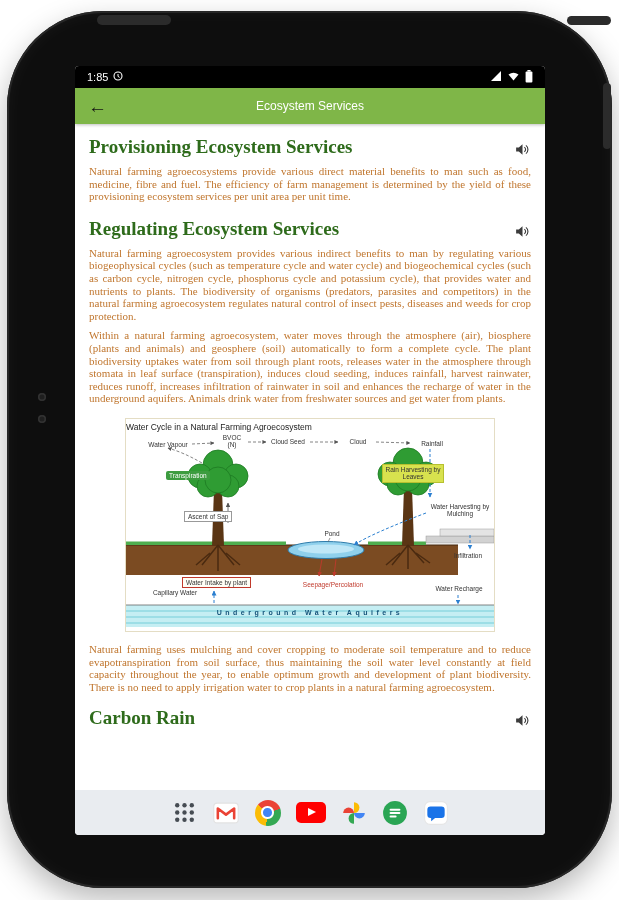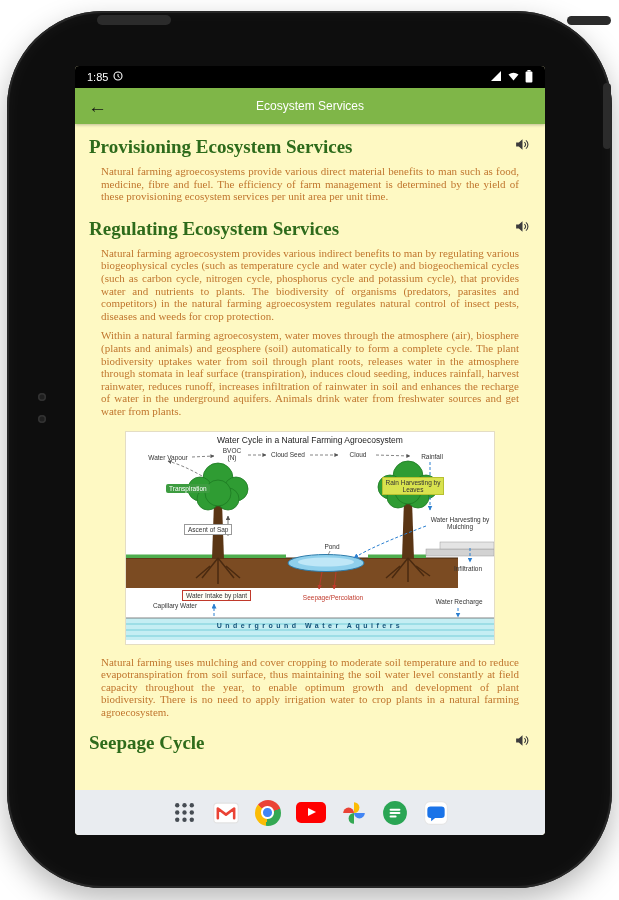--- a/index.html
+++ b/index.html
@@ -13,44 +13,44 @@
   .dev-btn{position:absolute;background:#2b2b2b;border-radius:6px}
   .dev-btn-top1{left:90px;top:4px;width:74px;height:10px}
   .dev-btn-top2{left:560px;top:5px;width:44px;height:9px}
   .dev-btn-right{right:1px;top:72px;width:8px;height:66px;border-radius:4px}
   .bezel-dot{position:absolute;width:8px;height:8px;border-radius:50%;background:#1f1f1f;
              box-shadow:inset 0 0 0 1.5px #333}
   .bezel-dot1{left:31px;top:382px}
   .bezel-dot2{left:31px;top:404px}
 
   
-  .screen{position:absolute;left:68px;top:55px;width:470px;height:769px;background:#fef9c3;
+  .screen{position:absolute;left:68px;top:55px;width:470px;height:769px;background:#ffffff;
           border-radius:4px;overflow:hidden}
 
   .statusbar{height:22px;background:#000;display:flex;justify-content:space-between;
              align-items:center;padding:0 12px;color:#fff;font-size:11px}
   .sb-left,.sb-right{display:flex;align-items:center;gap:5px}
 
   .appbar{height:36px;background:#7fb648;position:relative;display:flex;align-items:center;
           box-shadow:0 1px 3px rgba(0,0,0,.25);z-index:4}
   .back{position:absolute;left:13px;font-size:19px;line-height:19px;color:#141414;
         font-weight:bold;cursor:pointer}
   .appbar-title{width:100%;text-align:center;color:#fff;font-size:12px}
 
   .content{position:absolute;top:58px;left:0;right:0;bottom:0;padding:0 14px;overflow:hidden}
-  .hrow{display:flex;justify-content:space-between;align-items:flex-start}
+  .hrow{display:flex;justify-content:space-between;align-items:flex-end}
   .mt12{margin-top:12px}.mt15{margin-top:15px}.mt14{margin-top:14px}
   h2.sec{font:bold 19px "Liberation Serif",serif;color:#2e6b1b;margin:0}
-  p.body{font:11px/12.6px "Liberation Serif",serif;color:#c0762e;text-align:justify;margin:7px 12px 0}
+  p.body{font:11px/12.6px "Liberation Serif",serif;color:#c0762e;text-align:justify;margin:7px 0 0}
   .spk{flex:0 0 auto;margin-left:8px;cursor:pointer;display:flex}
 
   
   figure.wc-figure{position:relative;width:368px;height:212px;background:#ffffff;margin:13px auto 0;
                    border:1px solid #e4ddc4;padding:0}
-  .wc-title{position:absolute;top:3px;left:0;right:0;text-align:center;font-size:8.5px;color:#222;z-index:3}
+  .wc-title{position:absolute;top:3px;left:0;right:0;text-align:left;font-size:8.5px;color:#222;z-index:3}
   .wc-art{position:absolute;left:0;top:0}
   .fl{position:absolute;font:6.5px/1.15 "Liberation Sans",sans-serif;color:#333;text-align:center;z-index:3}
   .fl.chip-green{background:#3d9c40;color:#fff;padding:1px 3px;border-radius:2px}
   .fl.chip-yellow{background:#d8e24e;color:#333;border:1px solid #b7c02f;padding:1px 2px}
   .fl.chip-plain{background:#fff;border:1px solid #999;padding:1px 3px}
   .fl.chip-red{background:#fffef5;border:1px solid #c0392b;padding:1px 3px}
   .fl.t-red{color:#c0392b}
   .fl.band{letter-spacing:3.5px;color:#14537a;font-weight:bold;font-size:7px}
 
   
@@ -232,21 +232,21 @@
         <span class="fl chip-red" style="left:56px;top:158px">Water Intake by plant</span>
         <span class="fl t-red" style="left:172px;top:162px;width:70px">Seepage/Percolation</span>
         <span class="fl" style="left:304px;top:166px;width:58px">Water Recharge</span>
         <span class="fl" style="left:20px;top:170px;width:58px">Capillary Water</span>
         <span class="fl band" style="left:0;right:0;top:190px">Underground Water Aquifers</span>
       </figure>
 
       <p class="body" style="margin-top:11px">Natural farming uses mulching and cover cropping to moderate soil temperature and to reduce evapotranspiration from soil surface, thus maintaining the soil water level constantly at field capacity throughout the year, to enable optimum growth and development of plant biodiversity. There is no need to apply irrigation water to crop plants in a natural farming agroecosystem.</p>
 
       <div class="hrow mt14">
-        <h2 class="sec">Seepage Cycle</h2>
+        <h2 class="sec">Carbon Rain</h2>
         <span class="spk">
           <svg viewBox="0 0 24 24" width="17" height="17">
               <path d="M3 9.2 v5.6 h3.8 L12 19.4 V4.6 L6.8 9.2 Z" fill="#3c3c3c"></path>
               <path d="M14.6 8.6 a4.2 4.2 0 0 1 0 6.8" fill="none" stroke="#3c3c3c" stroke-width="1.6"></path>
               <path d="M16.8 6.2 a7.3 7.3 0 0 1 0 11.6" fill="none" stroke="#3c3c3c" stroke-width="1.6"></path>
             </svg>
         </span>
       </div>
     </div>
 

